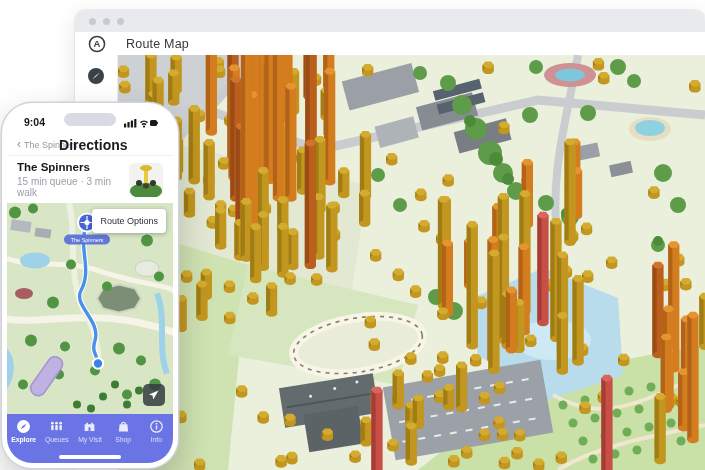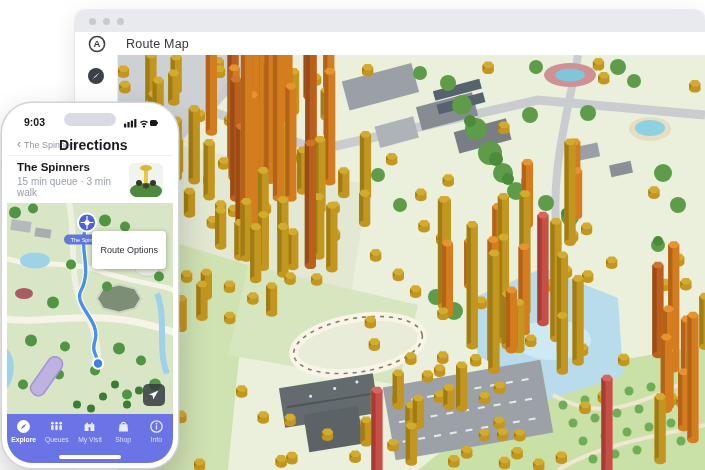--- a/index.html
+++ b/index.html
@@ -32,22 +32,22 @@
   .backlink{display:flex;align-items:center;gap:3px;color:#9298a1;font-size:9px;}
   .backlink .chev{font-size:12px;line-height:9px;color:#8a909a;}
   .navtitle{position:absolute;left:52%;transform:translateX(-50%);font-size:14px;font-weight:700;color:#191c20;text-align:center;}
   .ridecard{height:47px;display:flex;align-items:center;padding:0 10px;gap:8px;flex:none;}
   .ridecard .txt{flex:1;}
   .ridetitle{font-size:11.5px;font-weight:700;color:#16181c;}
   .ridesub{font-size:10px;color:#9aa0a8;margin-top:3px;}
   .thumb{width:34px;height:34px;border-radius:6px;overflow:hidden;background:#eef0e8;flex:none;}
   .phonemap{flex:1;position:relative;background:#d8e6c5;overflow:hidden;}
   .phonemap > svg{position:absolute;inset:0;width:100%;height:100%;}
-  .route-btn{position:absolute;top:6px;right:7px;background:#fff;border-radius:4px;padding:14px 8px;font-size:9px;
-             font-weight:500;color:#2b2e33;box-shadow:0 1px 5px rgba(0,0,0,.3);margin-top:22px;}
+  .route-btn{position:absolute;top:6px;right:7px;background:#fff;border-radius:4px;padding:7px 8px;font-size:9px;
+             font-weight:500;color:#2b2e33;box-shadow:0 1px 5px rgba(0,0,0,.3);}
   .locate{position:absolute;right:8px;bottom:8px;width:22px;height:22px;background:rgba(52,57,63,.85);
           border-radius:5px;display:flex;align-items:center;justify-content:center;}
   .tabbar{height:44px;background:#6b74e4;display:flex;align-items:stretch;justify-content:space-around;
           padding-top:5px;position:relative;flex:none;}
   .tab{display:flex;flex-direction:column;align-items:center;gap:2px;font-size:6.8px;color:rgba(255,255,255,.75);width:20%;}
   .tab.active{color:#fff;font-weight:700;}
   .ticon{height:15px;display:flex;align-items:center;justify-content:center;}
   .homebar{position:absolute;bottom:4px;left:50%;transform:translateX(-50%);width:62px;height:4px;border-radius:2px;background:#fff;}
 </style>
 </head>
@@ -1066,21 +1066,21 @@
           </g>
       </svg>
     </div>
 
   </div>
 
   <div class="phone">
     <div class="screen">
 
       <div class="statusbar">
-        <span class="time">9:03</span>
+        <span class="time">9:04</span>
         <span class="notch"></span>
         <svg width="34" height="11" viewBox="0 0 34 11">
           <g fill="#17191d">
             <rect x="0" y="6.5" width="2.2" height="4" rx="0.6"></rect>
               <rect x="3.4" y="5" width="2.2" height="5.5" rx="0.6"></rect>
             <rect x="6.8" y="3.5" width="2.2" height="7" rx="0.6"></rect>
               <rect x="10.2" y="2" width="2.2" height="8.5" rx="0.6"></rect>
           </g>
           <path d="M16.5 5.6 a5 5 0 0 1 7 0" stroke="#17191d" stroke-width="1.5" fill="none"></path>
           <path d="M18 7.6 a3 3 0 0 1 4 0" stroke="#17191d" stroke-width="1.5" fill="none"></path>

